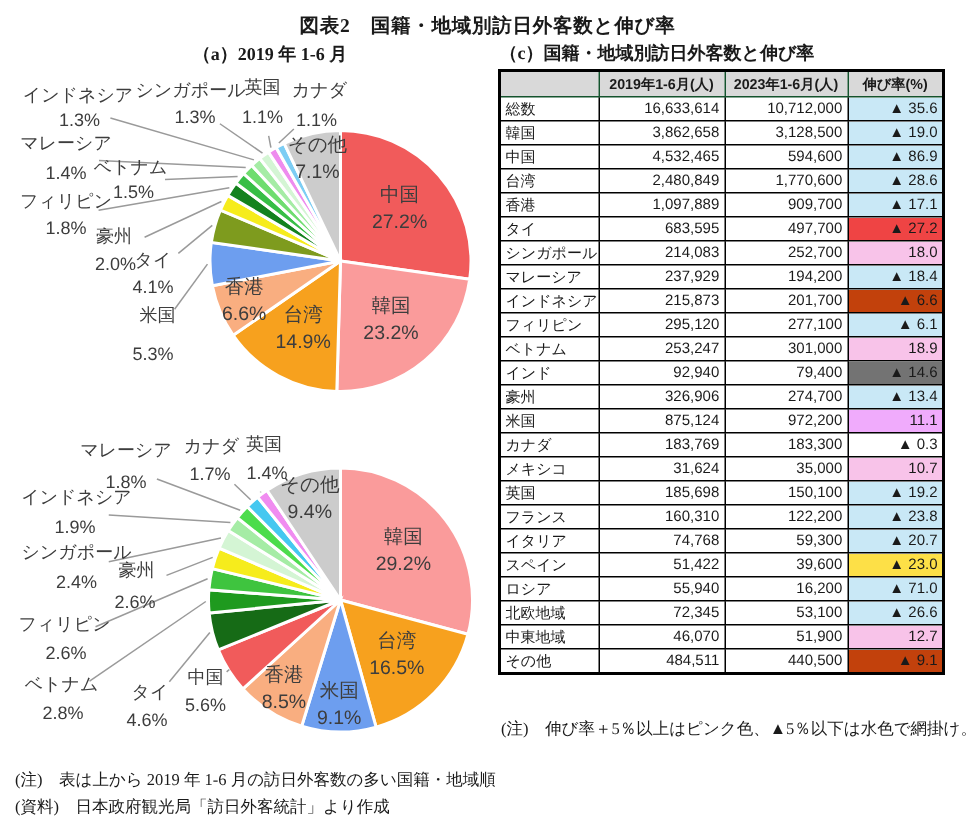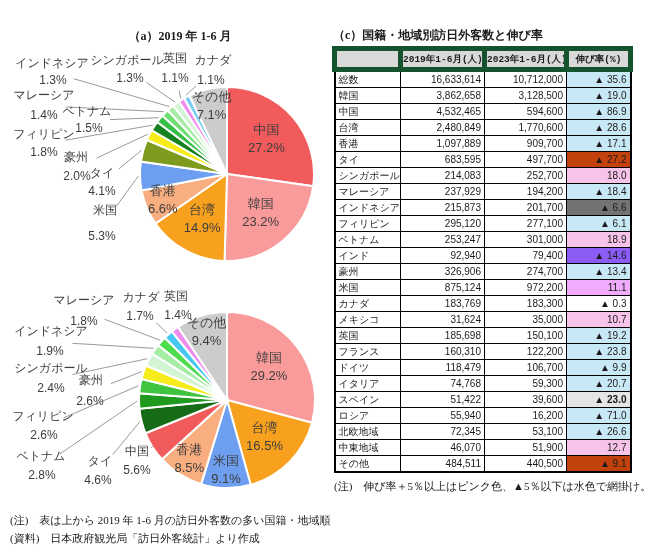--- a/index.html
+++ b/index.html
@@ -11,36 +11,37 @@
   #title-a{left:20px;top:28px;width:320px;text-align:center;}
   #title-b{left:20px;top:270px;width:320px;text-align:center;}
   #title-c{left:333px;top:27px;width:310px;text-align:left;}
   svg.pie{position:absolute;left:0;}
   #pie-0{top:46px;}
   #pie-1{top:288px;}
   text.pie-label{font-family:"Liberation Sans","DejaVu Sans",sans-serif;fill:#3d3d3d;}
   table.data{position:absolute;left:332px;top:46px;width:296px;border-collapse:collapse;
         table-layout:fixed;border:2px solid #000;
         font-family:"Liberation Sans","DejaVu Sans",sans-serif;}
-  table.data th{border:5px solid #14532d;background:#D9D9D9;font-size:9.5px;font-weight:bold;
-        height:16px;text-align:center;padding:0;white-space:nowrap;overflow:hidden;font-family:Liberation Mono, monospace;}
+  table.data th{border:1px solid #14532d;background:#D9D9D9;font-size:9.5px;font-weight:bold;
+        height:16px;text-align:center;padding:0;white-space:nowrap;overflow:hidden;}
   table.data td{border:1px solid #000;font-size:10px;height:15px;padding:0 3px;
         white-space:nowrap;overflow:hidden;}
   td.c-name{text-align:left;padding-left:2px;}
   td.c-num{text-align:right;}
   td.c-rate{text-align:right;}
   .note{position:absolute;font-size:11px;line-height:1.45;}
   #table-note{left:334px;top:479px;width:300px;padding-left:32px;text-indent:-32px;}
   #footnote-1{left:10px;top:513px;width:630px;}
   #footnote-2{left:10px;top:531px;width:630px;}
 </style>
 </head>
 <body>
 
 <div id="page">
+  <div class="main-title">図表2　国籍・地域別訪日外客数と伸び率</div>
 
   <div id="title-a" class="sub-title">（a）2019 年 1-6 月</div>
   <svg id="pie-0" class="pie" width="332" height="242">
       <path d="M 227 128 L 227.00 41.00 A 87 87 0 0 1 313.15 140.14 Z" fill="#F15B5B" stroke="#fff" stroke-width="2"></path>
       <path d="M 227 128 L 313.15 140.14 A 87 87 0 0 1 224.54 214.97 Z" fill="#FA9B9B" stroke="#fff" stroke-width="2"></path>
       <path d="M 227 128 L 224.54 214.97 A 87 87 0 0 1 155.46 177.51 Z" fill="#F7A11E" stroke="#fff" stroke-width="2"></path>
       <path d="M 227 128 L 155.46 177.51 A 87 87 0 0 1 141.57 144.45 Z" fill="#F9AE80" stroke="#fff" stroke-width="2"></path>
       <path d="M 227 128 L 141.57 144.45 A 87 87 0 0 1 140.89 115.59 Z" fill="#6D9EEF" stroke="#fff" stroke-width="2"></path>
       <line x1="116.4" y1="160.2" x2="138.3" y2="130.1" stroke="#9a9a9a" stroke-width="1"></line>
       <path d="M 227 128 L 140.89 115.59 A 87 87 0 0 1 146.90 94.04 Z" fill="#7E9B1E" stroke="#fff" stroke-width="2"></path>
@@ -196,57 +197,57 @@
         <tr>
           <td class="c-name">香港</td>
           <td class="c-num">1,097,889</td>
           <td class="c-num">909,700</td>
           <td class="c-rate" style="background: rgb(201, 232, 246);">▲ 17.1</td>
         </tr>
         <tr>
           <td class="c-name">タイ</td>
           <td class="c-num">683,595</td>
           <td class="c-num">497,700</td>
-          <td class="c-rate" style="background: #c2410c;">▲ 27.2</td>
+          <td class="c-rate" style="background: #ef4444;">▲ 27.2</td>
         </tr>
         <tr>
           <td class="c-name">シンガポール</td>
           <td class="c-num">214,083</td>
           <td class="c-num">252,700</td>
           <td class="c-rate" style="background: rgb(248, 195, 233);">18.0</td>
         </tr>
         <tr>
           <td class="c-name">マレーシア</td>
           <td class="c-num">237,929</td>
           <td class="c-num">194,200</td>
           <td class="c-rate" style="background: rgb(201, 232, 246);">▲ 18.4</td>
         </tr>
         <tr>
           <td class="c-name">インドネシア</td>
           <td class="c-num">215,873</td>
           <td class="c-num">201,700</td>
-          <td class="c-rate" style="background: #737373;">▲ 6.6</td>
+          <td class="c-rate" style="background: #c2410c;">▲ 6.6</td>
         </tr>
         <tr>
           <td class="c-name">フィリピン</td>
           <td class="c-num">295,120</td>
           <td class="c-num">277,100</td>
           <td class="c-rate" style="background: rgb(201, 232, 246);">▲ 6.1</td>
         </tr>
         <tr>
           <td class="c-name">ベトナム</td>
           <td class="c-num">253,247</td>
           <td class="c-num">301,000</td>
           <td class="c-rate" style="background: rgb(248, 195, 233);">18.9</td>
         </tr>
         <tr>
           <td class="c-name">インド</td>
           <td class="c-num">92,940</td>
           <td class="c-num">79,400</td>
-          <td class="c-rate" style="background: #8b5cf6;">▲ 14.6</td>
+          <td class="c-rate" style="background: #737373;">▲ 14.6</td>
         </tr>
         <tr>
           <td class="c-name">豪州</td>
           <td class="c-num">326,906</td>
           <td class="c-num">274,700</td>
           <td class="c-rate" style="background: rgb(201, 232, 246);">▲ 13.4</td>
         </tr>
         <tr>
           <td class="c-name">米国</td>
           <td class="c-num">875,124</td>
@@ -271,36 +272,30 @@
           <td class="c-num">150,100</td>
           <td class="c-rate" style="background: rgb(201, 232, 246);">▲ 19.2</td>
         </tr>
         <tr>
           <td class="c-name">フランス</td>
           <td class="c-num">160,310</td>
           <td class="c-num">122,200</td>
           <td class="c-rate" style="background: rgb(201, 232, 246);">▲ 23.8</td>
         </tr>
         <tr>
-          <td class="c-name">ドイツ</td>
-          <td class="c-num">118,479</td>
-          <td class="c-num">106,700</td>
-          <td class="c-rate" style="background: rgb(201, 232, 246);">▲ 9.9</td>
-        </tr>
-        <tr>
           <td class="c-name">イタリア</td>
           <td class="c-num">74,768</td>
           <td class="c-num">59,300</td>
           <td class="c-rate" style="background: rgb(201, 232, 246);">▲ 20.7</td>
         </tr>
         <tr>
           <td class="c-name">スペイン</td>
           <td class="c-num">51,422</td>
           <td class="c-num">39,600</td>
-          <td class="c-rate" style="background: #e5e5e5; font-weight: bold;">▲ 23.0</td>
+          <td class="c-rate" style="background: #fde047;">▲ 23.0</td>
         </tr>
         <tr>
           <td class="c-name">ロシア</td>
           <td class="c-num">55,940</td>
           <td class="c-num">16,200</td>
           <td class="c-rate" style="background: rgb(201, 232, 246);">▲ 71.0</td>
         </tr>
         <tr>
           <td class="c-name">北欧地域</td>
           <td class="c-num">72,345</td>

